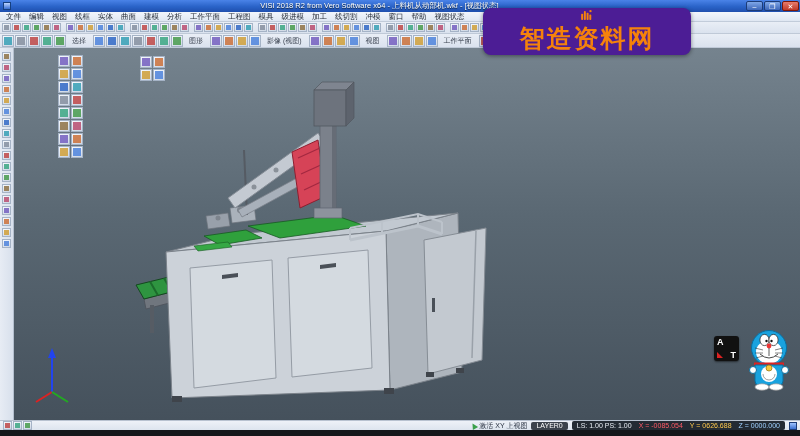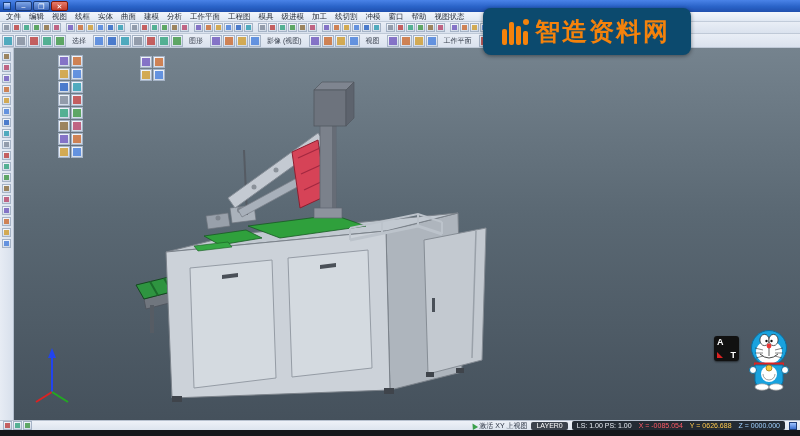--- a/index.html
+++ b/index.html
@@ -43,22 +43,22 @@
   .lefttoolbar .ticon{display:block;margin:2px auto;}
   .viewport{position:relative;width:786px;height:372px;
     background:linear-gradient(#75838e,#5a6873 45%,#45515c);overflow:hidden;}
   .model{position:absolute;left:0;top:0;}
 
   .paletteA{position:absolute;left:44px;top:7px;width:28px;display:flex;flex-wrap:wrap;}
   .paletteB{position:absolute;left:126px;top:8px;width:28px;display:flex;flex-wrap:wrap;}
   .paletteA .ticon,.paletteB .ticon{margin:0 1px 1px 0;}
 
   
-  .watermark{position:absolute;left:483px;top:8px;width:208px;height:47px;background:#0c4a6e;
-    border-radius:8px;box-shadow:0 1px 4px rgba(0,0,0,.45);display:flex;align-items:center;padding:0 16px;}
+  .watermark{position:absolute;left:483px;top:8px;width:208px;height:47px;background:#4c1d95;
+    border-radius:8px;box-shadow:0 1px 4px rgba(0,0,0,.45);display:flex;align-items:center;padding:0 0;flex-direction:column;}
   .wm-text{font-size:25px;font-weight:bold;color:#f5820b;letter-spacing:2px;white-space:nowrap;}
 
   
   .atbox{position:absolute;left:700px;top:288px;width:25px;height:25px;background:#111;border-radius:3px;
     color:#fff;font-weight:bold;font-size:9px;box-shadow:0 1px 2px rgba(0,0,0,.5);}
   .atbox .lt{position:absolute;left:3px;top:1px;}
   .atbox .rb{position:absolute;right:3px;bottom:1px;}
   .atbox .redtri{position:absolute;left:3px;bottom:3px;width:0;height:0;
     border-left:6px solid #d22;border-top:6px solid transparent;}
   .doraemon{position:absolute;left:727px;top:280px;width:58px;height:64px;}
@@ -78,20 +78,21 @@
 
   .bottomstrip{position:absolute;left:0;top:430px;width:800px;height:6px;background:#15171b;}
 </style>
 </head>
 <body>
 
 <div class="app">
 
   <div class="titlebar">
     <span class="appicon"></span>
+    <div class="title">VISI 2018 R2 from Vero Software x64 - 上料机从动部机.wkf - [视图状态]</div>
     <div class="winbtns">
       <span class="wbtn">–</span>
       <span class="wbtn">❐</span>
       <span class="wbtn close">✕</span>
     </div>
   </div>
 
   <div class="menubar">
       <span class="menuitem">文件</span>
       <span class="menuitem">编辑</span>

